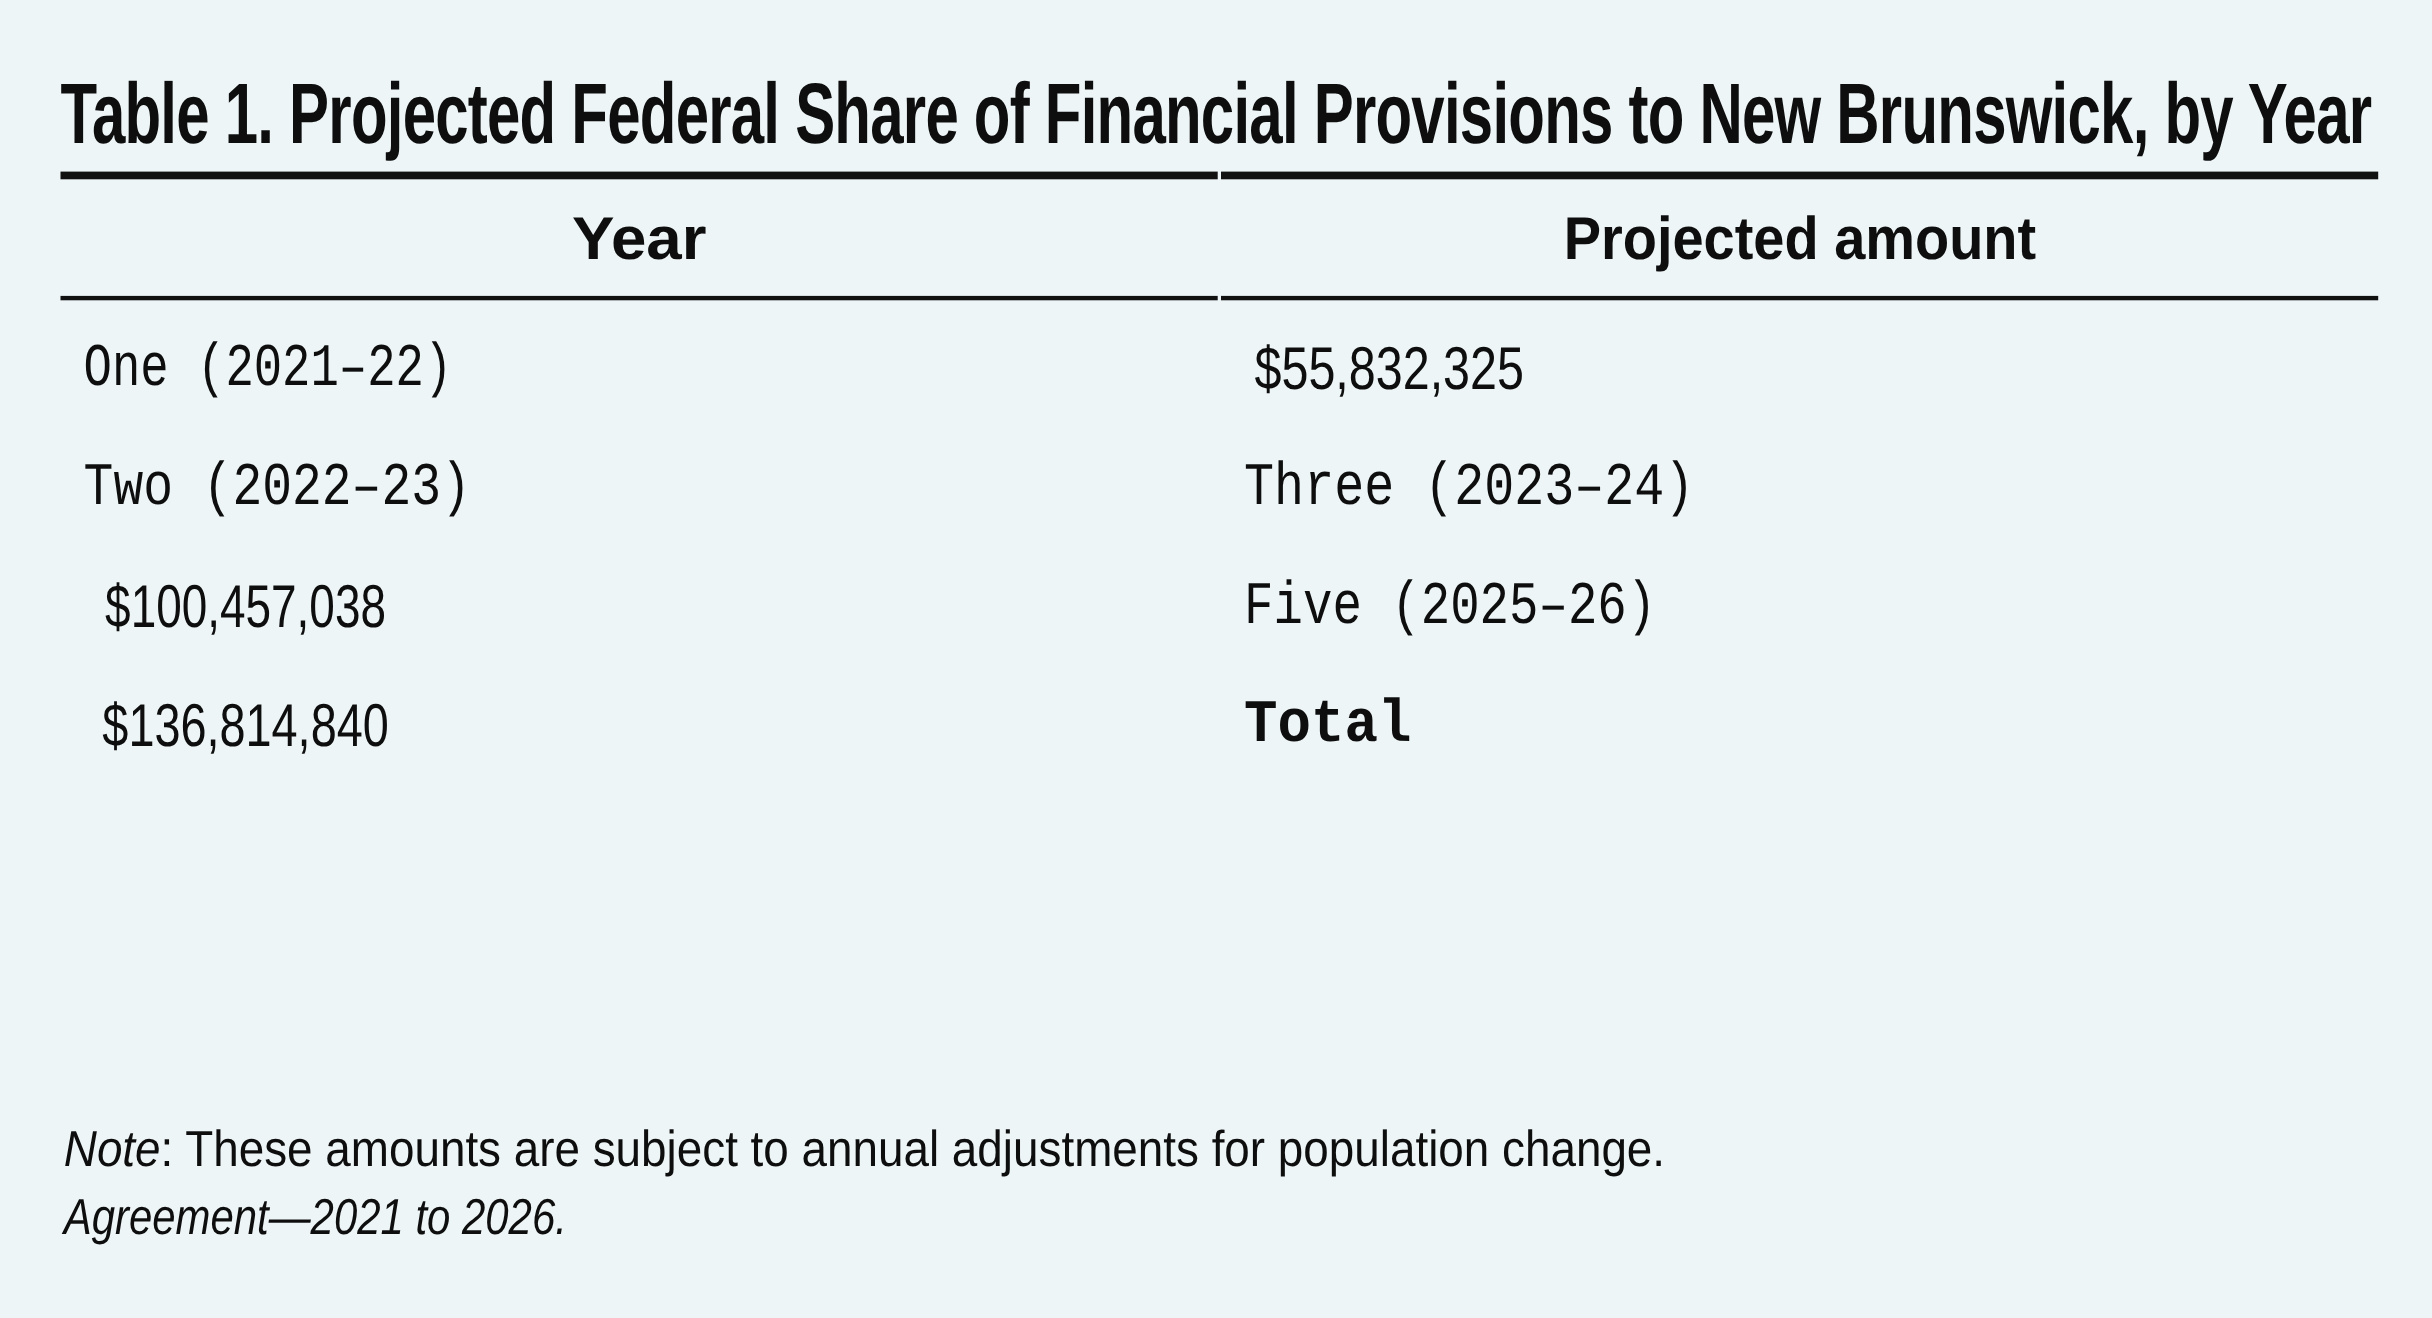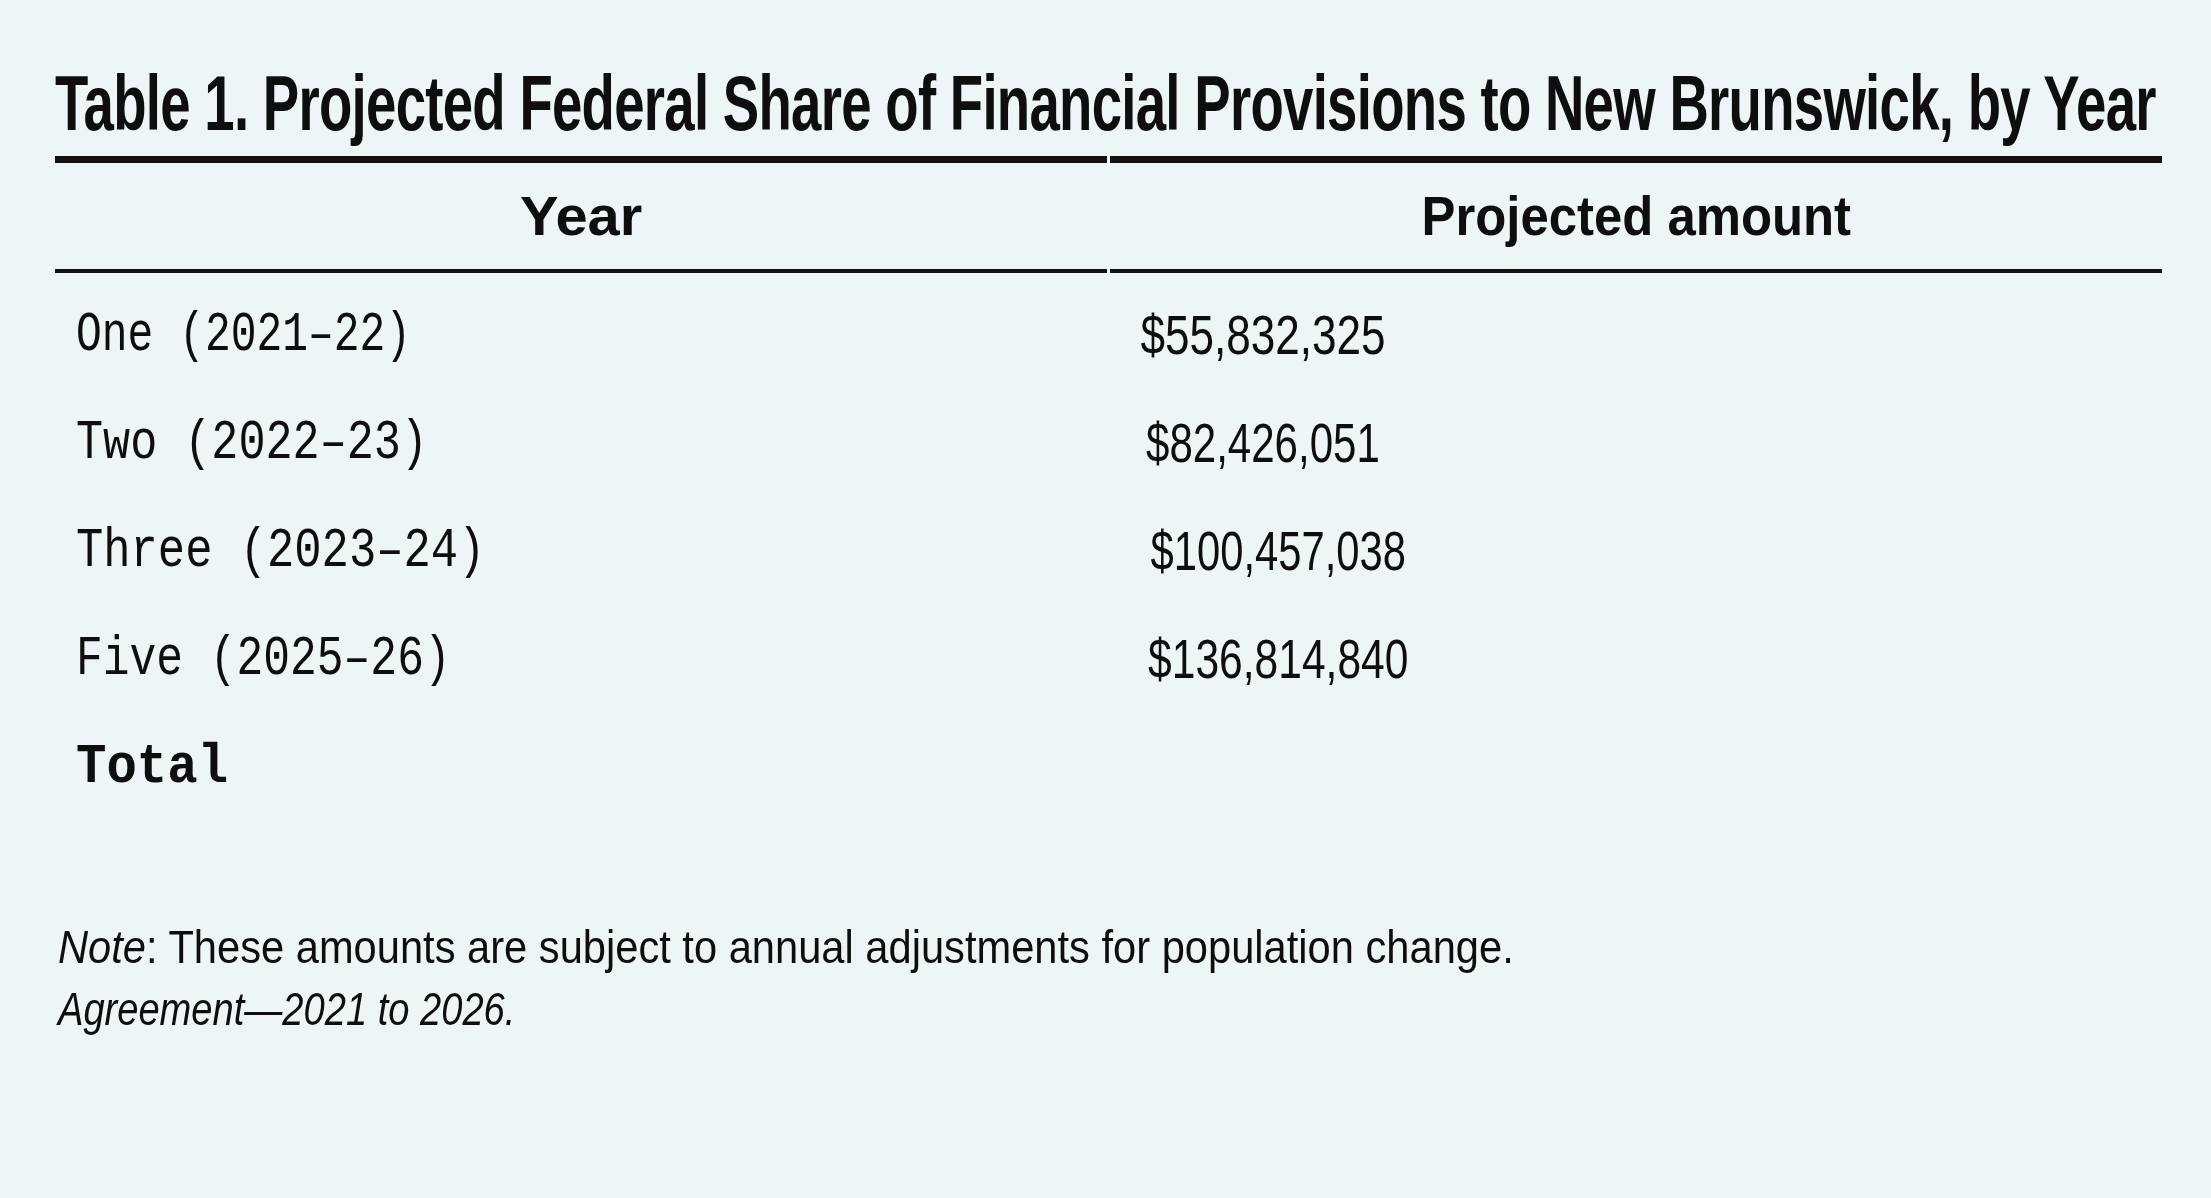--- a/index.html
+++ b/index.html
@@ -34,21 +34,21 @@
     border-top:7px solid #111;
     border-bottom:4px solid #111;
     font-weight:700;
     justify-content:center;
   }
   .spacer{grid-column:1 / 3;height:8px;}
   .year-cell{justify-content:flex-start;padding-left:21px;font-family:Liberation Mono, monospace;}
   .amt-cell{justify-content:flex-start;}
   .total-row{font-weight:700;}
   .notes{
-    position:absolute;left:58px;top:916px;
+    position:absolute;left:58px;top:1013px;
     font-size:46px;line-height:62px;
   }
   .noteline{white-space:nowrap;}
   .it{font-style:italic;}
   
   [data-fit]{display:inline-block;white-space:nowrap;transform-origin:left center;}
   .fit-c[data-fit]{transform-origin:center center;}
 </style>
 </head>
 <body>
@@ -70,23 +70,20 @@
   <div class="cell year-cell">
     <span data-fit="289" style="transform: scaleX(0.7811);">One (2021–22)</span>
   </div>
   <div class="cell amt-cell">
     <span class="fit-c" data-fit="245" style="transform: scaleX(0.8007);">$55,832,325</span>
   </div>
 
   <div class="cell year-cell">
     <span data-fit="301" style="transform: scaleX(0.8202);">Two (2022–23)</span>
   </div>
-  <div class="cell amt-cell">
-    <span class="fit-c" data-fit="234" style="transform: scaleX(0.7647);">$82,426,051</span>
-  </div>
 
   <div class="cell year-cell">
     <span data-fit="339" style="transform: scaleX(0.8268);">Three (2023–24)</span>
   </div>
   <div class="cell amt-cell">
     <span class="fit-c" data-fit="255" style="transform: scaleX(0.7589);">$100,457,038</span>
   </div>
 
 
   <div class="cell year-cell">

